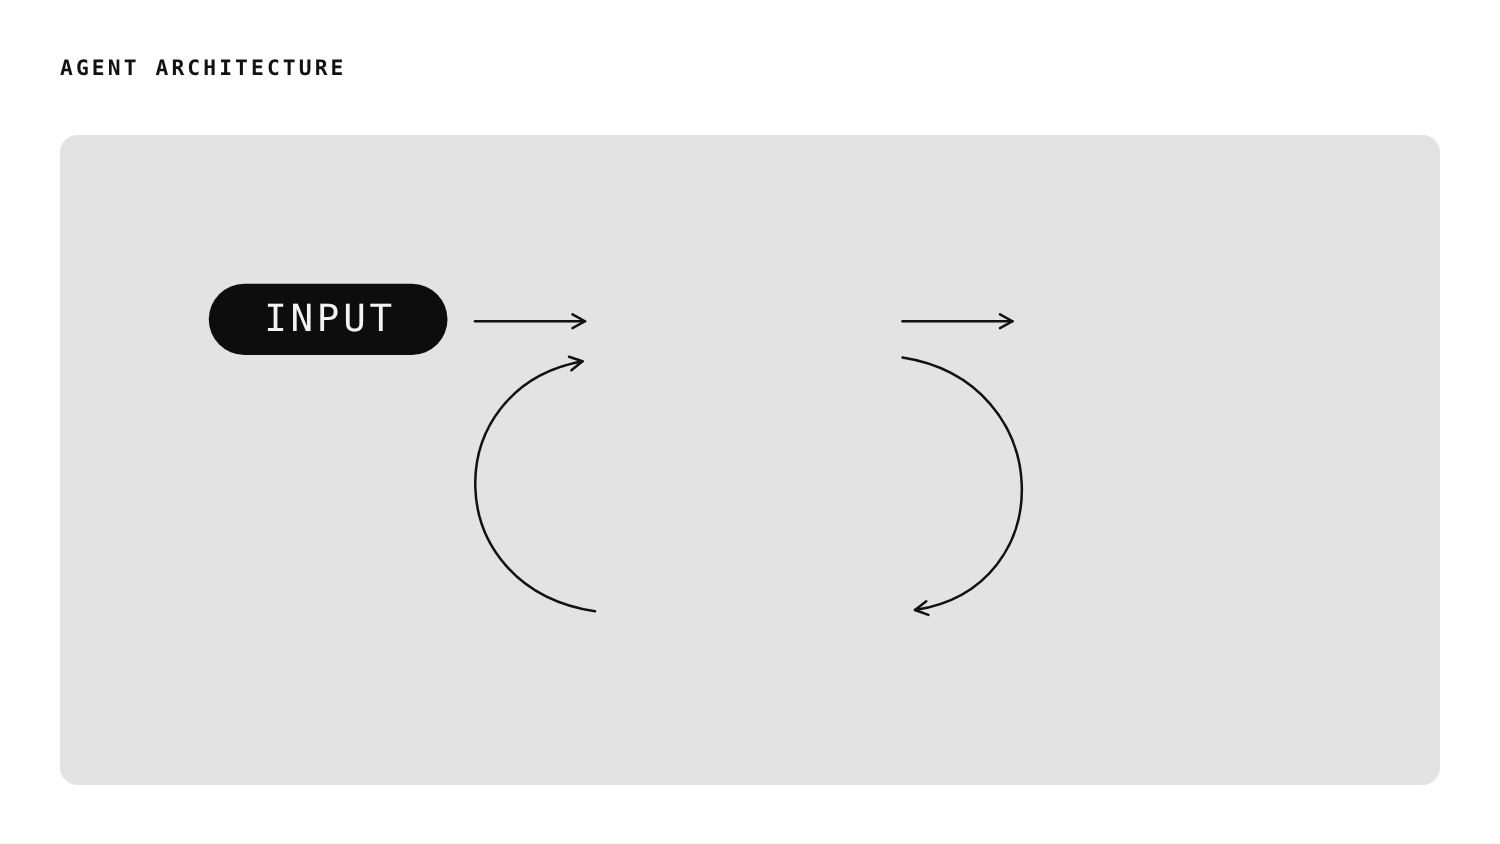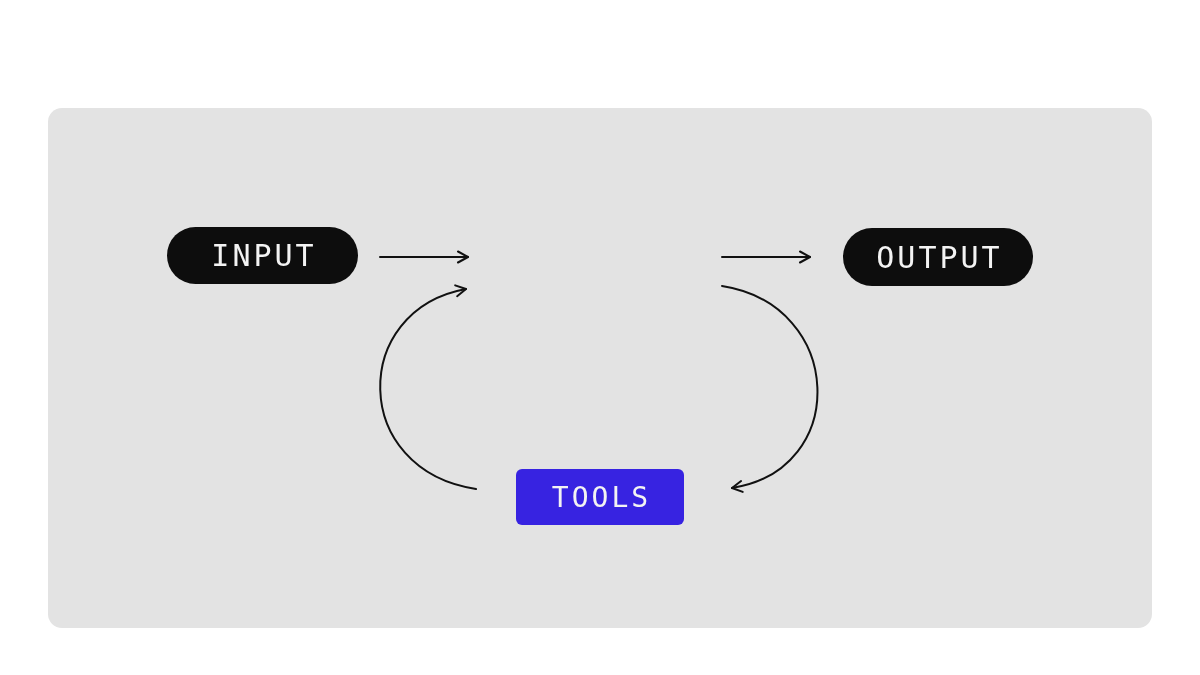--- a/index.html
+++ b/index.html
@@ -94,20 +94,21 @@
     border-radius: 6px;
     font-size: 28px;
     letter-spacing: 3px;
   }
 </style>
 </head>
 <body>
 
 <div class="page">
 
+  <div class="page-title">AGENT ARCHITECTURE</div>
 
   <div class="canvas"></div>
 
   <svg class="arrows-layer" viewBox="0 0 1200 675">
     <defs>
       <marker id="chevron" viewBox="0 0 16 16" refX="14" refY="8" markerWidth="16" markerHeight="16" markerUnits="userSpaceOnUse" orient="auto">
         <path class="arrowhead-path" d="M4 2.5 L14 8 L4 13.5"></path>
       </marker>
     </defs>
 
@@ -118,21 +119,15 @@
     <path class="arrow-path" marker-end="url(#chevron)" d="M 476 489 C 350 470, 350 310, 466 289"></path>
 
     <path class="arrow-path" marker-end="url(#chevron)" d="M 722 286 C 845 305, 850 470, 732 488"></path>
   </svg>
 
   <div class="node pill node-input">
     <span>INPUT</span>
   </div>
 
 
-  <div class="node pill node-output">
-    <span>OUTPUT</span>
-  </div>
 
-  <div class="node node-tools">
-    <span>TOOLS</span>
-  </div>
 
 </div>
 
 </body></html>

